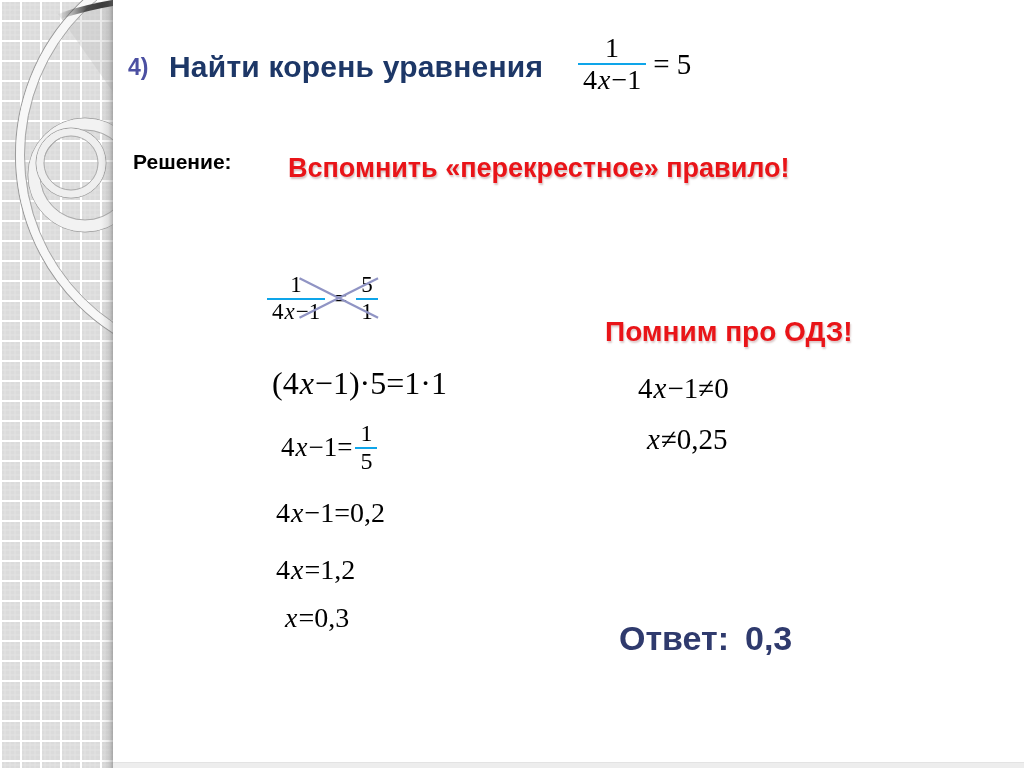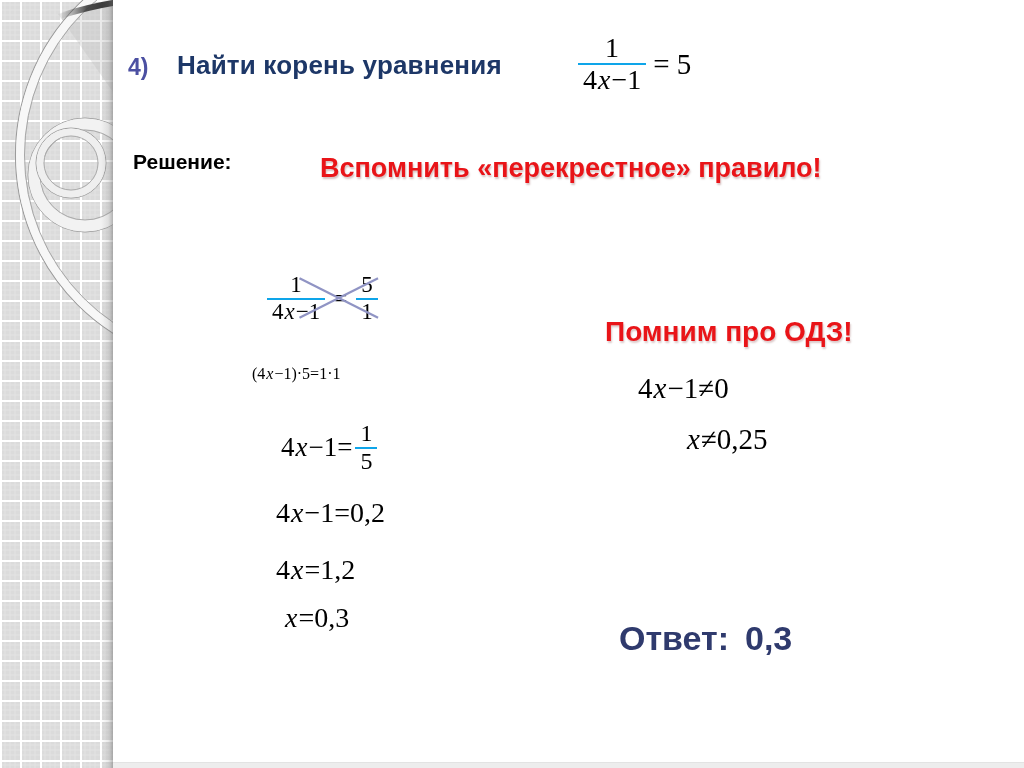--- a/index.html
+++ b/index.html
@@ -20,31 +20,30 @@
     position:absolute;left:113px;right:0;bottom:0;height:5px;z-index:1;
     background:#ededed;border-top:1px solid #e3e3e3;
   }
   
   .abs{position:absolute;white-space:nowrap;}
   .item-number{
     left:128px;top:54px;font-size:23px;font-weight:bold;
     color:var(--accent_purple,#4c50a2);
   }
   .page-title{
-    left:177px;top:50px;font-size:26px;font-weight:bold;
+    left:169px;top:50px;font-size:30px;font-weight:bold;
     color:var(--accent_navy,#1d3767);letter-spacing:0.2px;text-align:center;
   }
   .solution-label{
     left:133px;top:150px;font-size:21px;font-weight:bold;color:#000000;
   }
   .callout-red{
     left:288px;top:153px;font-size:27px;font-weight:bold;
     color:var(--accent_red,#e91418);
     text-shadow:1px 2px 2px rgba(90,0,0,0.25);
-    margin-left:32px;
   }
   .odz-heading{
     left:592px;top:316px;font-size:28px;font-weight:bold;
     color:var(--accent_red,#e91418);
     text-shadow:1px 2px 2px rgba(90,0,0,0.22);
     margin-left:13px;
   }
   .answer-row{
     left:619px;top:619px;font-size:34px;font-weight:bold;
     color:var(--answer_navy,#2f3a6d);display:flex;gap:16px;
@@ -54,28 +53,28 @@
   .math i{font-style:italic;padding:0 1px;}
   .frac{display:inline-flex;flex-direction:column;align-items:center;vertical-align:middle;}
   .frac .num{padding:0 5px;line-height:1.08;}
   .frac .den{padding:0 5px;line-height:1.08;border-top:2px solid #0ea5e9;}
   .eq-row{display:flex;align-items:center;}
   .title-equation{left:578px;top:33px;font-size:28px;}
   .title-equation .rhs{margin-left:7px;font-size:29px;}
   .cross-block{left:263px;top:271px;font-size:23px;}
   .cross-block .eq-row{gap:9px;position:relative;padding:2px 4px;}
   .cross-lines{position:absolute;left:0;top:0;width:100%;height:100%;pointer-events:none;}
-  .step1{left:252px;top:365px;font-size:16px;}
+  .step1{left:272px;top:365px;font-size:32px;}
   .step2{left:281px;top:421px;font-size:27px;}
   .step2 .frac{font-size:24px;margin-left:3px;}
   .step3{left:276px;top:497px;font-size:28px;}
   .step4{left:276px;top:554px;font-size:28px;}
   .step5{left:284px;top:602px;font-size:28px;}
   .odz-line1{left:638px;top:372px;font-size:29px;}
-  .odz-line2{left:646px;top:423px;font-size:29px;margin-left:40px;}
+  .odz-line2{left:646px;top:423px;font-size:29px;}
 </style>
 </head>
 <body>
 
 <div class="slide">
 
   <div class="sidebar">
     <svg width="113" height="768" viewBox="0 0 113 768">
       <defs>
         <pattern id="grid" width="20" height="20" patternUnits="userSpaceOnUse">

